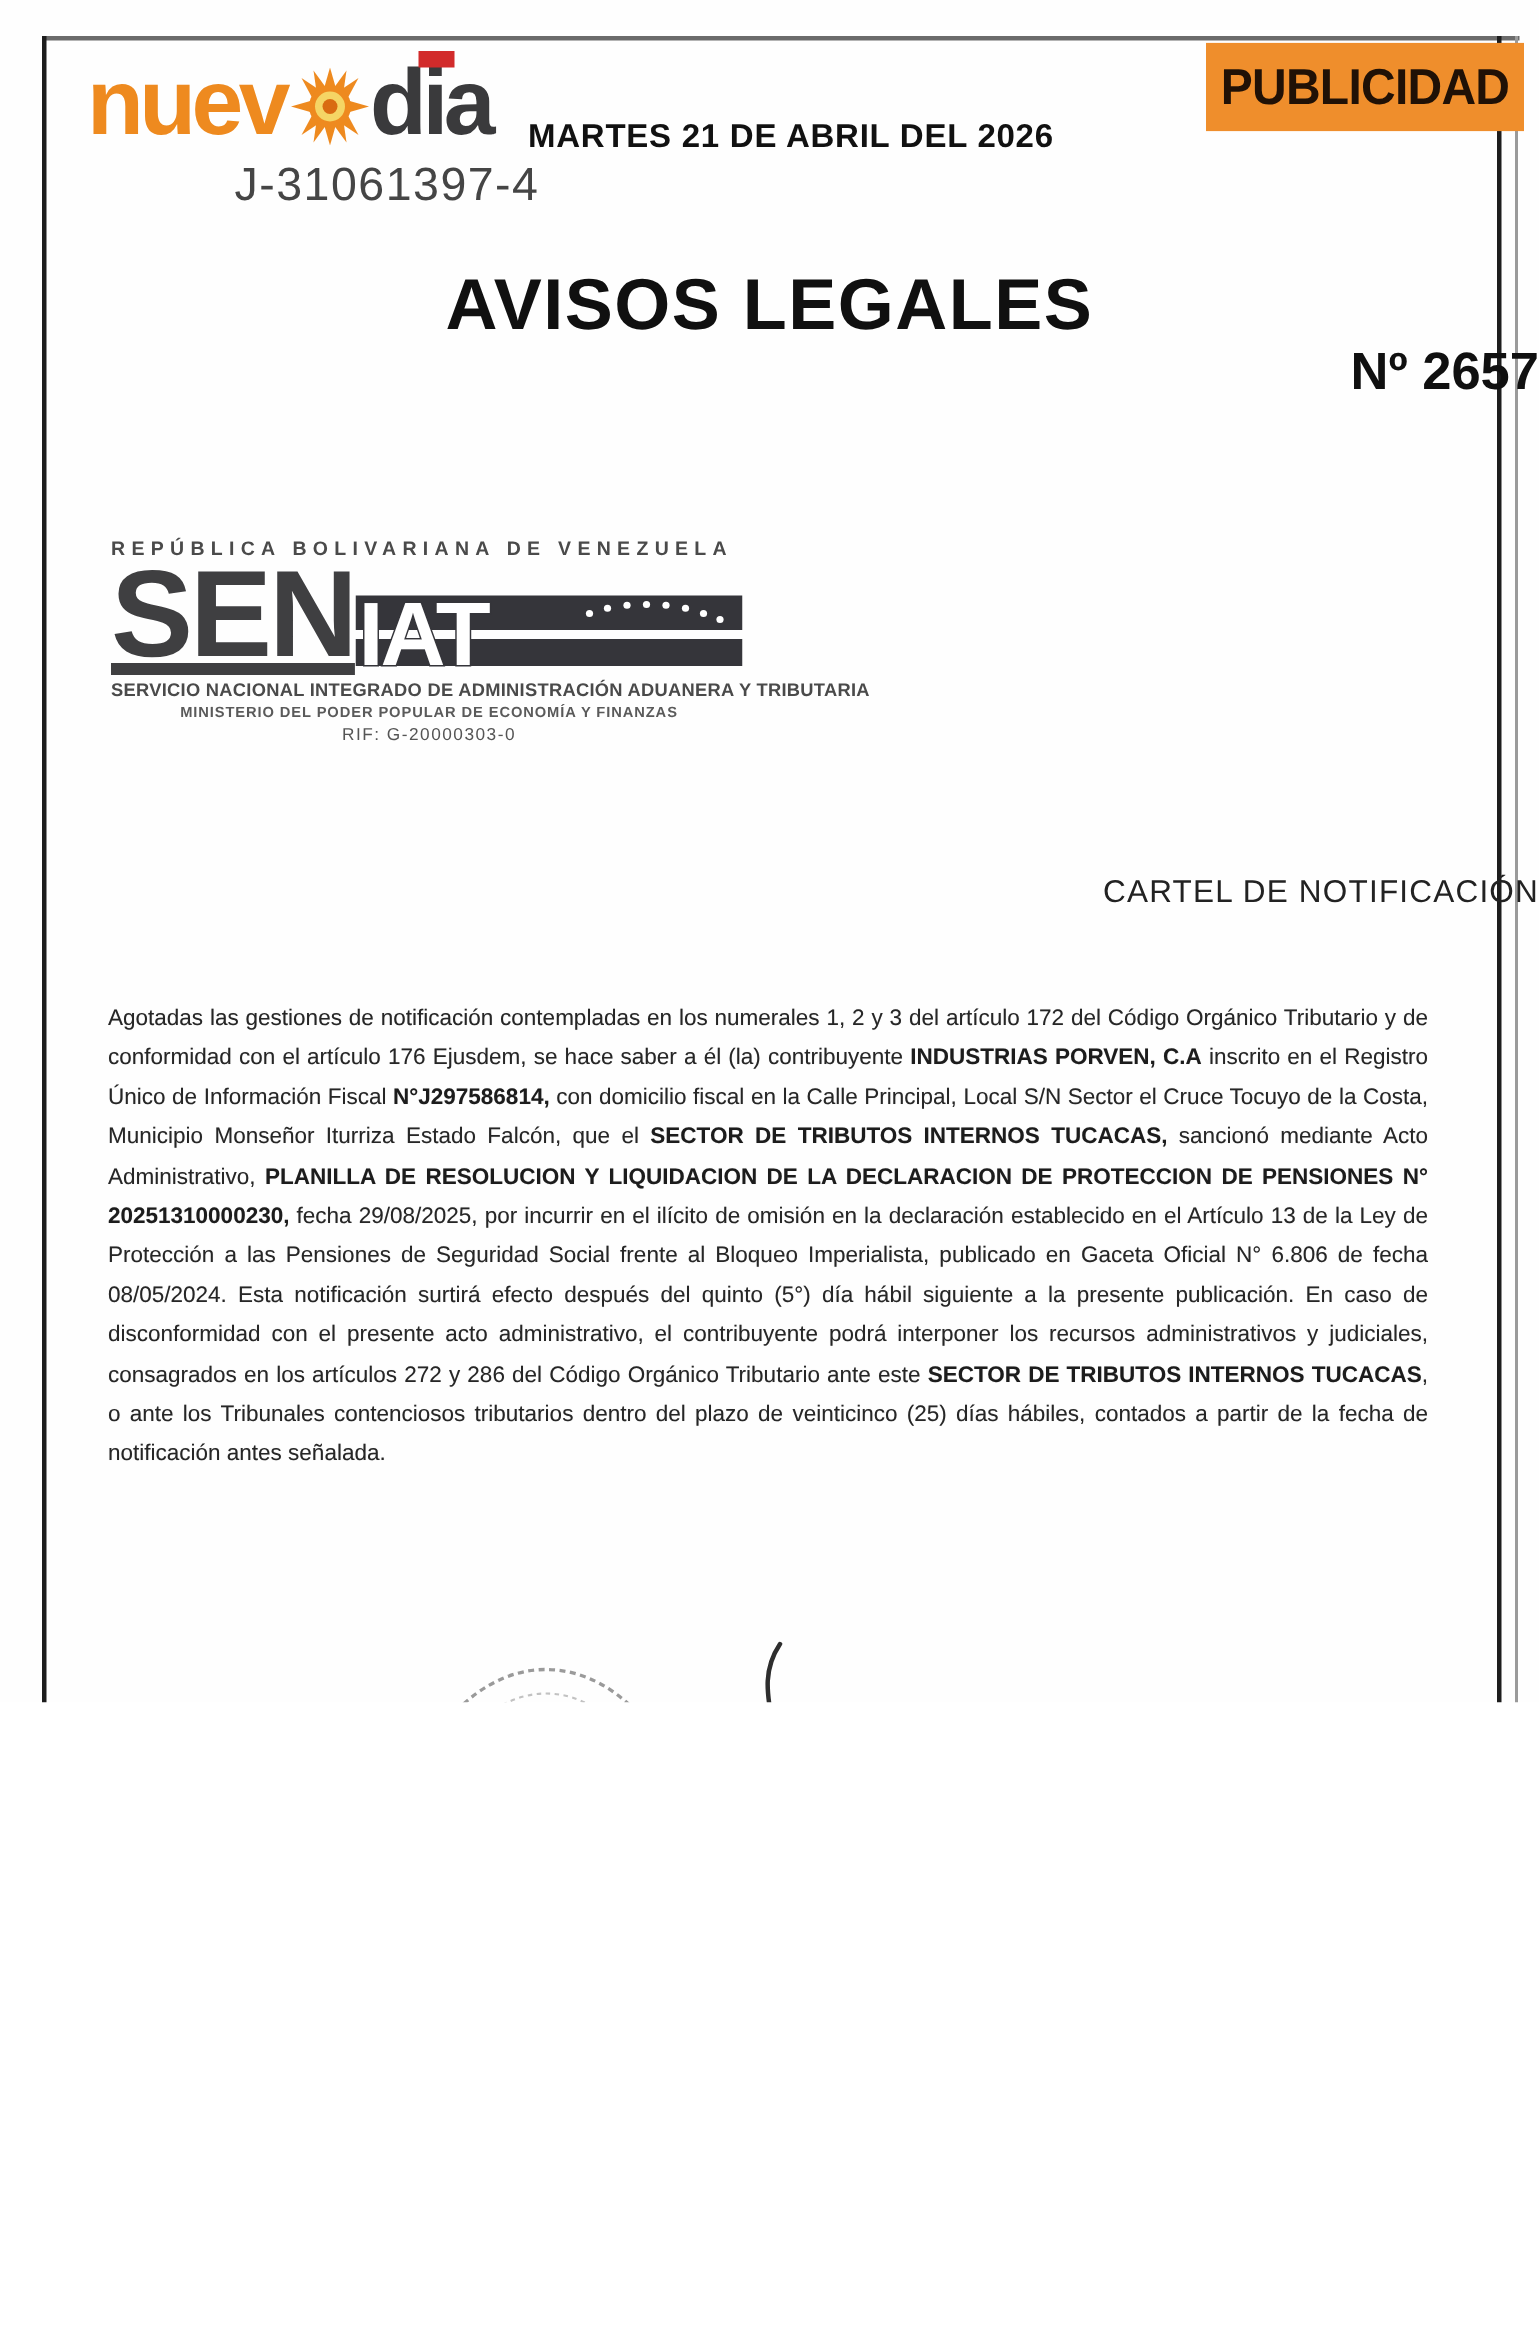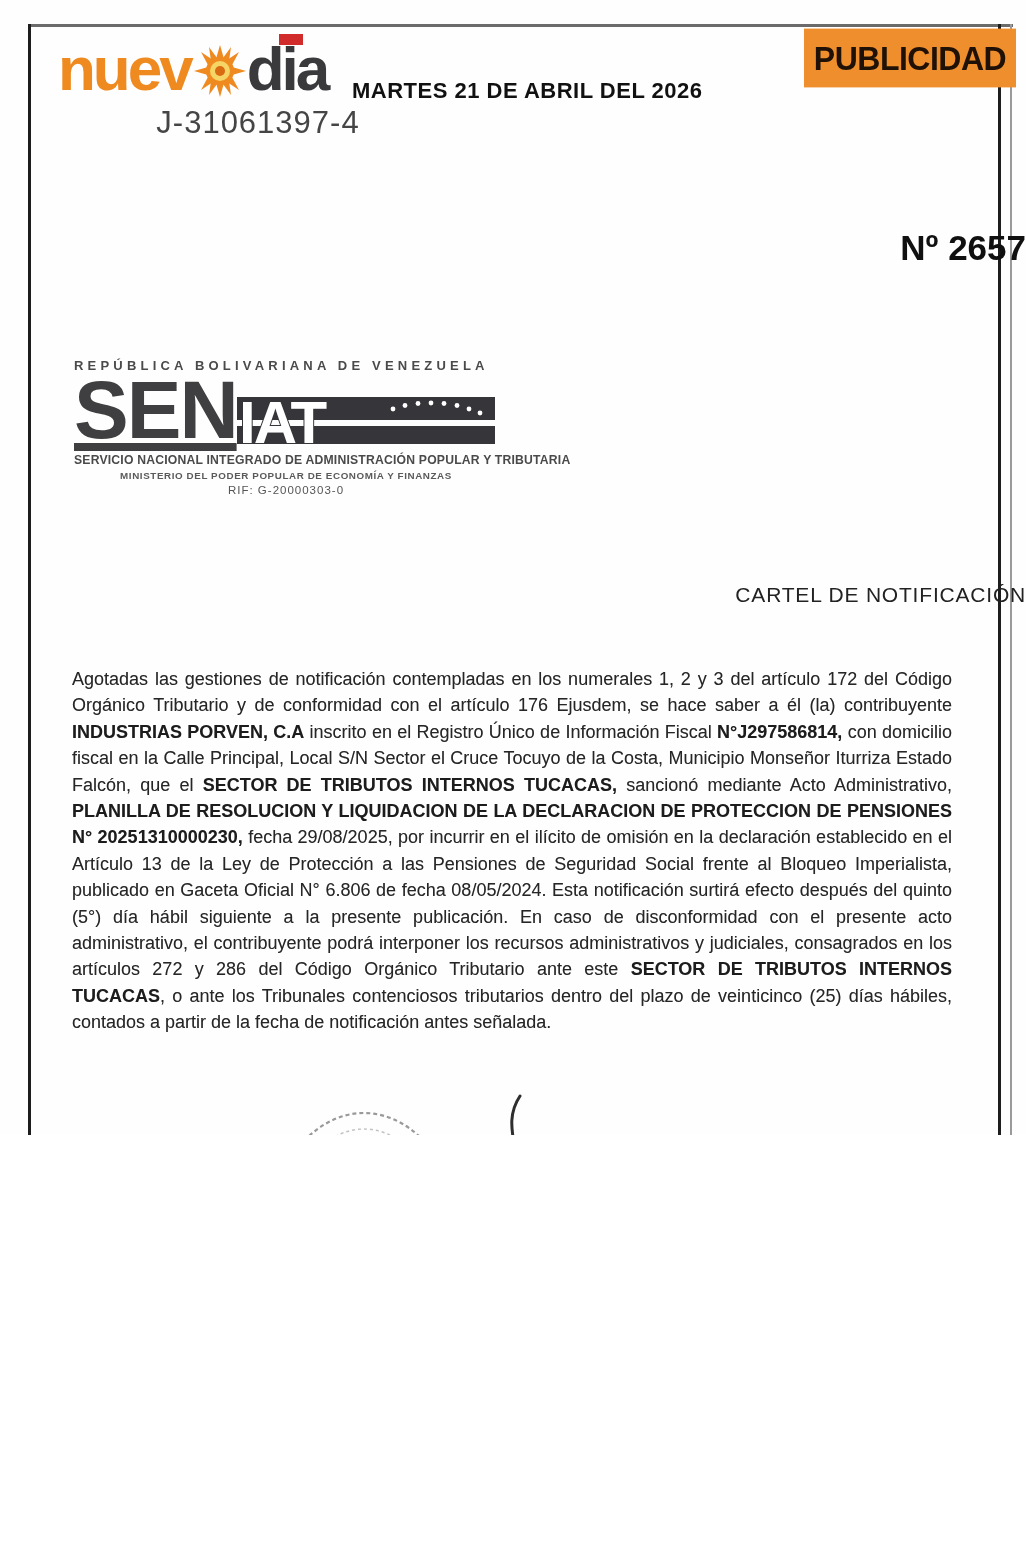--- a/index.html
+++ b/index.html
@@ -45,21 +45,21 @@
   .sen-service{font-size:12.2px;font-weight:bold;color:#4a4a4a;letter-spacing:.2px;margin-top:2px;white-space:nowrap;}
   .sen-ministry{font-size:9.8px;font-weight:bold;color:#5a5a5a;text-align:center;margin-top:3px;letter-spacing:.6px;}
   .sen-rif{font-size:11.5px;color:#555;text-align:center;margin-top:3px;letter-spacing:1px;}
 
   
   .cartel{position:absolute;left:0;top:583px;width:1026px;text-align:right;
       font-size:21px;font-weight:normal;color:#222;letter-spacing:.8px;}
 
   
   .body-text{position:absolute;left:72px;top:666px;width:880px;
-      font-size:18px;line-height:26.4px;text-align:justify;color:#262626;
+      font-size:15px;line-height:26.4px;text-align:justify;color:#262626;
       text-shadow:0 0 .5px rgba(0,0,0,.25);}
   .body-text b{color:#1c1c1c;}
 
   
   .stamp-svg{position:absolute;left:245px;top:1098px;opacity:.75;}
   .sig-svg{position:absolute;left:428px;top:1092px;}
   .sig-block{position:absolute;left:0;top:1250px;width:1012px;text-align:center;color:#2b2b2b;}
   .sig-line{font-size:19.5px;font-weight:bold;letter-spacing:.3px;line-height:30px;
       text-shadow:0 0 .5px rgba(0,0,0,.3);}
 
@@ -107,20 +107,21 @@
     </svg>
     <span class="lg-dark-wrap">
       <span class="lg-dark">dia</span>
       <span class="lg-accent"></span>
     </span>
   </div>
   <div class="lg-reg">J-31061397-4</div>
   <div class="masthead-date">MARTES 21 DE ABRIL DEL 2026</div>
   <div class="publicidad">PUBLICIDAD</div>
 
+  <div class="avisos-title">AVISOS LEGALES</div>
   <div class="avisos-number">Nº 2657</div>
 
   <div class="seniat">
     <div class="sen-republic">REPÚBLICA BOLIVARIANA DE VENEZUELA</div>
     <div class="sen-logo-row">
       <span class="sen-word">SEN</span>
       <svg class="sen-graphic" width="258" height="72" viewBox="0 0 258 72">
         <rect x="0" y="14" width="258" height="23" fill="#35353a"></rect>
         <rect x="0" y="43" width="258" height="18" fill="#35353a"></rect>
         <g fill="#ffffff">
@@ -129,21 +130,21 @@
           <circle cx="181" cy="20.5" r="2.4"></circle>
             <circle cx="194" cy="20" r="2.4"></circle>
           <circle cx="207" cy="20.5" r="2.4"></circle>
             <circle cx="220" cy="22.5" r="2.4"></circle>
           <circle cx="232" cy="26" r="2.4"></circle>
             <circle cx="243" cy="30" r="2.4"></circle>
         </g>
         <text x="2" y="60" font-family="Liberation Sans, sans-serif" font-size="60" font-weight="bold" fill="#ffffff" stroke="#35353a" stroke-width="2" paint-order="stroke" letter-spacing="-2">IAT</text>
       </svg>
     </div>
-    <div class="sen-service">SERVICIO NACIONAL INTEGRADO DE ADMINISTRACIÓN POPULAR Y TRIBUTARIA</div>
+    <div class="sen-service">SERVICIO NACIONAL INTEGRADO DE ADMINISTRACIÓN ADUANERA Y TRIBUTARIA</div>
     <div class="sen-ministry">MINISTERIO DEL PODER POPULAR DE ECONOMÍA Y FINANZAS</div>
     <div class="sen-rif">RIF: G-20000303-0</div>
   </div>
 
   <div class="cartel">CARTEL DE NOTIFICACIÓN</div>
 
   <div class="body-text"><span>Agotadas las gestiones de notificación contempladas en los numerales 1, 2 y 3 del artículo 172 del Código Orgánico Tributario y de conformidad con el artículo 176 Ejusdem, se hace saber a él (la) contribuyente </span><b>INDUSTRIAS PORVEN, C.A</b><span> inscrito en el Registro Único de Información Fiscal </span><b>N°J297586814,</b><span> con domicilio fiscal en la Calle Principal, Local S/N Sector el Cruce Tocuyo de la Costa, Municipio Monseñor Iturriza Estado Falcón, que el </span><b>SECTOR DE TRIBUTOS INTERNOS TUCACAS,</b><span> sancionó mediante Acto Administrativo, </span><b>PLANILLA DE RESOLUCION Y LIQUIDACION DE LA DECLARACION DE PROTECCION DE PENSIONES N° 20251310000230,</b><span> fecha 29/08/2025, por incurrir en el ilícito de omisión en la declaración establecido en el Artículo 13 de la Ley de Protección a las Pensiones de Seguridad Social frente al Bloqueo Imperialista, publicado en Gaceta Oficial N° 6.806 de fecha 08/05/2024. Esta notificación surtirá efecto después del quinto (5°) día hábil siguiente a la presente publicación. En caso de disconformidad con el presente acto administrativo, el contribuyente podrá interponer los recursos administrativos y judiciales, consagrados en los artículos 272 y 286 del Código Orgánico Tributario ante este </span><b>SECTOR DE TRIBUTOS INTERNOS TUCACAS</b><span>, o ante los Tribunales contenciosos tributarios dentro del plazo de veinticinco (25) días hábiles, contados a partir de la fecha de notificación antes señalada.</span></div>
 
   <svg class="stamp-svg" width="330" height="320" viewBox="0 0 330 320">
     <defs>

